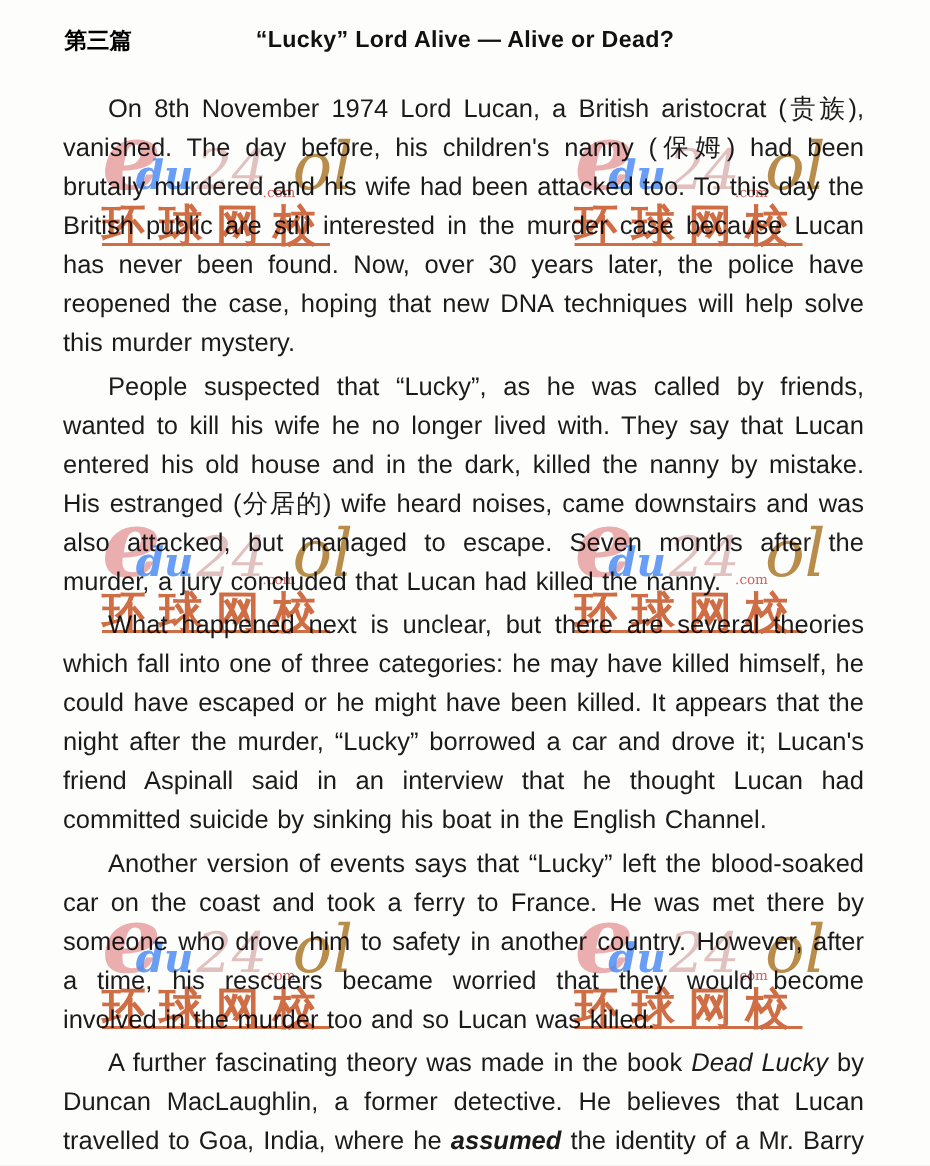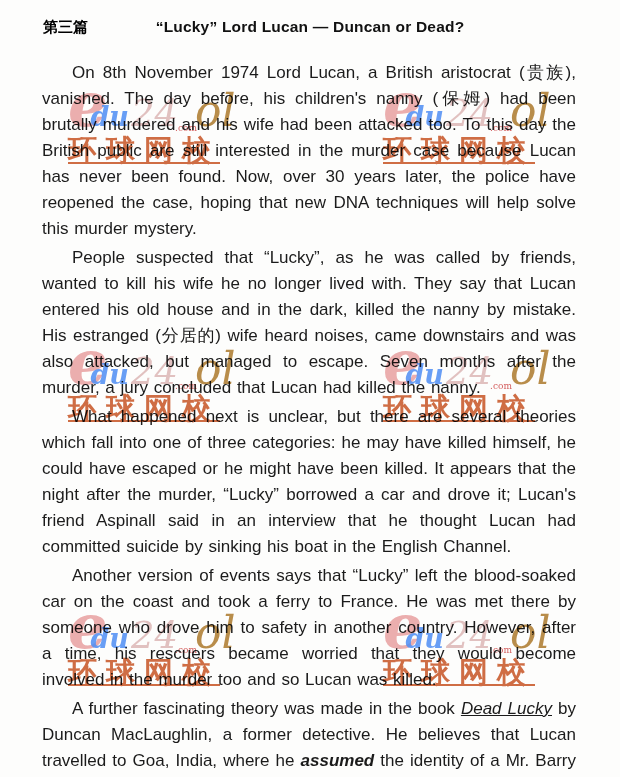--- a/index.html
+++ b/index.html
@@ -39,21 +39,21 @@
     padding: 6px 44px 0 42px;
   }
   .content p {
     margin: 0 0 3px 0;
     font-size: 17px;
     line-height: 26px;
     text-align: justify;
     text-indent: 30px;
     word-spacing: 1px;
   }
-  .book-title { font-style: italic; text-decoration: underline; }
+  .book-title { font-style: italic; }
   .emphasis { font-style: italic; font-weight: bold; }
 
   
   .wm {
     position: absolute;
     z-index: 2;
     pointer-events: none;
     mix-blend-mode: multiply;
     opacity: 0.9;
   }
@@ -112,21 +112,21 @@
     text-decoration: underline;
   }
 </style>
 </head>
 <body>
 
 <div class="page">
 
   <div class="header">
     <span class="section-label">第三篇</span>
-    <h1 class="page-title">“Lucky” Lord Lucan — Duncan or Dead?</h1>
+    <h1 class="page-title">“Lucky” Lord Alive — Alive or Dead?</h1>
   </div>
 
   <div class="content">
     <p>On 8th November 1974 Lord Lucan, a British aristocrat (贵族), vanished. The day before, his children's nanny (保姆) had been brutally murdered and his wife had been attacked too. To this day the British public are still interested in the murder case because Lucan has never been found. Now, over 30 years later, the police have reopened the case, hoping that new DNA techniques will help solve this murder mystery.</p>
     <p>People suspected that “Lucky”, as he was called by friends, wanted to kill his wife he no longer lived with. They say that Lucan entered his old house and in the dark, killed the nanny by mistake. His estranged (分居的) wife heard noises, came downstairs and was also attacked, but managed to escape. Seven months after the murder, a jury concluded that Lucan had killed the nanny.</p>
     <p>What happened next is unclear, but there are several theories which fall into one of three categories: he may have killed himself, he could have escaped or he might have been killed. It appears that the night after the murder, “Lucky” borrowed a car and drove it; Lucan's friend Aspinall said in an interview that he thought Lucan had committed suicide by sinking his boat in the English Channel.</p>
     <p>Another version of events says that “Lucky” left the blood-soaked car on the coast and took a ferry to France. He was met there by someone who drove him to safety in another country. However, after a time, his rescuers became worried that they would become involved in the murder too and so Lucan was killed.</p>
     <p><span>A further fascinating theory was made in the book </span><span class="book-title">Dead Lucky</span><span> by Duncan MacLaughlin, a former detective. He believes that Lucan travelled to Goa, India, where he </span><span class="emphasis">assumed</span><span> the identity of a Mr. Barry Haplin. Lucan then lived in Goa till his death in 1996. In the end the claim turned out to be a case of mistaken identity. The man who died in 1996 was really Haplin, an ex-schoolteacher. So what is the truth about “Lucky”? DNA testing has solved many murder cases, but who knows if it can close the book on this one.</span></p>
   </div>
 

